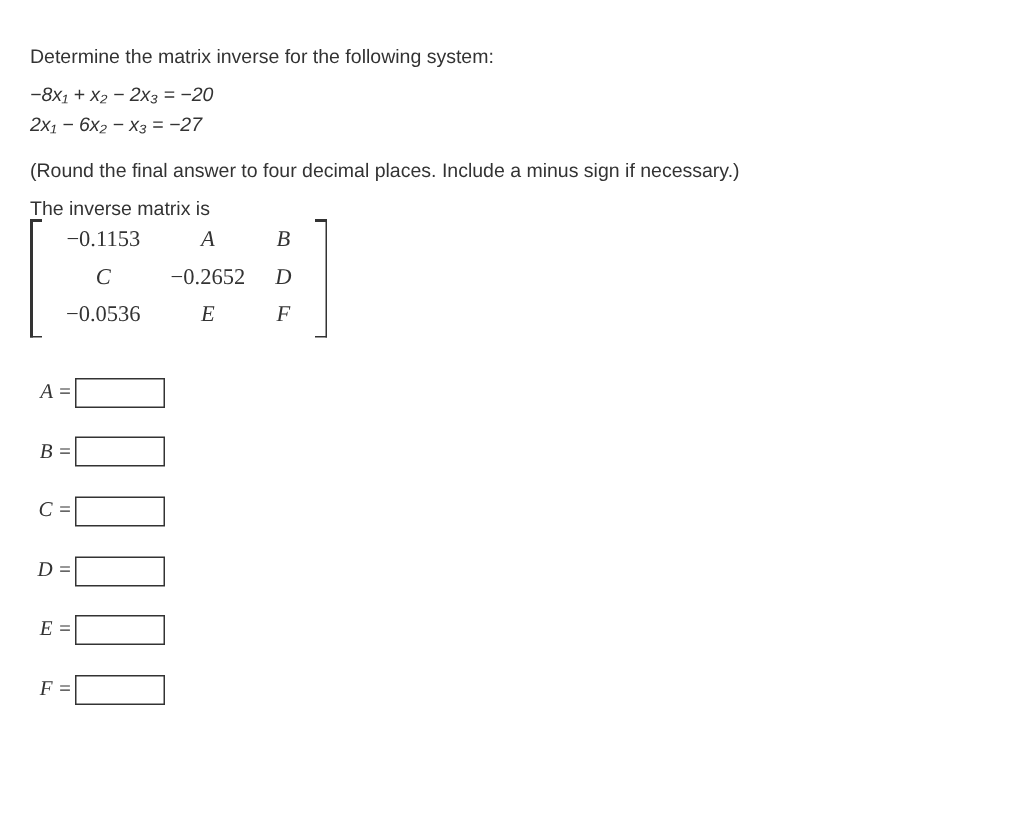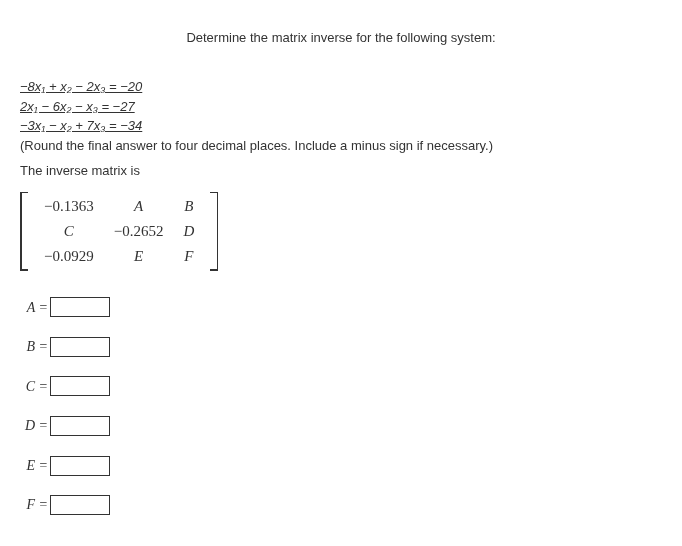--- a/index.html
+++ b/index.html
@@ -5,36 +5,33 @@
     body {
       font-family: Arial, sans-serif;
       font-size: 13px;
       color: #333;
       padding: 30px 20px;
       margin: 0;
       width: 682px;
       box-sizing: border-box;
     }
     .instruction {
-      margin-bottom: 32px;
-      text-align: center;
+      margin-bottom: 8px;
     }
     .equations {
-      margin-bottom: 2px;
+      margin-bottom: 14px;
       line-height: 1.5;
-      text-decoration: underline;
     }
     .equation {
       font-style: italic;
     }
     .note {
       margin-bottom: 10px;
     }
     .statement {
-      margin-bottom: 14px;
     }
     .matrix-wrap {
       display: flex;
       align-items: stretch;
       margin-bottom: 20px;
       font-family: 'Times New Roman', serif;
       font-size: 15px;
     }
     .bracket {
       width: 10px;
@@ -104,45 +101,44 @@
     }
   </style>
 </head>
 <body>
 
 <div class="instruction">Determine the matrix inverse for the following system:</div>
 
 <div class="equations">
   <div class="equation">−8x₁ + x₂ − 2x₃ = −20</div>
   <div class="equation">2x₁ − 6x₂ − x₃ = −27</div>
-  <div class="equation">−3x₁ − x₂ + 7x₃ = −34</div>
 </div>
 
 <div class="note">(Round the final answer to four decimal places. Include a minus sign if necessary.)</div>
 
 <div class="statement">The inverse matrix is</div>
 
 <div class="matrix-wrap">
   <div class="bracket bracket-left">
       <div class="bottom-tick"></div>
     </div>
   <table class="matrix-table">
     <tbody>
         <tr>
-      <td>−0.1363</td>
+      <td>−0.1153</td>
       <td class="var">A</td>
       <td class="var">B</td>
     </tr>
     <tr>
       <td class="var">C</td>
       <td>−0.2652</td>
       <td class="var">D</td>
     </tr>
     <tr>
-      <td>−0.0929</td>
+      <td>−0.0536</td>
       <td class="var">E</td>
       <td class="var">F</td>
     </tr>
   </tbody>
     </table>
   <div class="bracket bracket-right">
       <div class="bottom-tick"></div>
     </div>
 </div>
 

